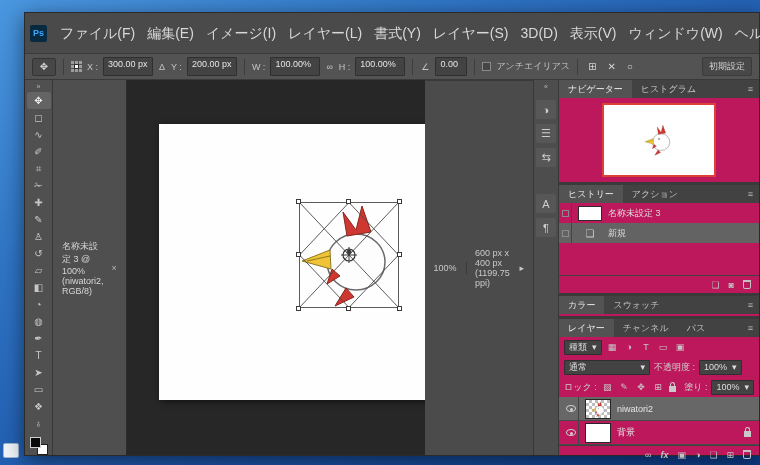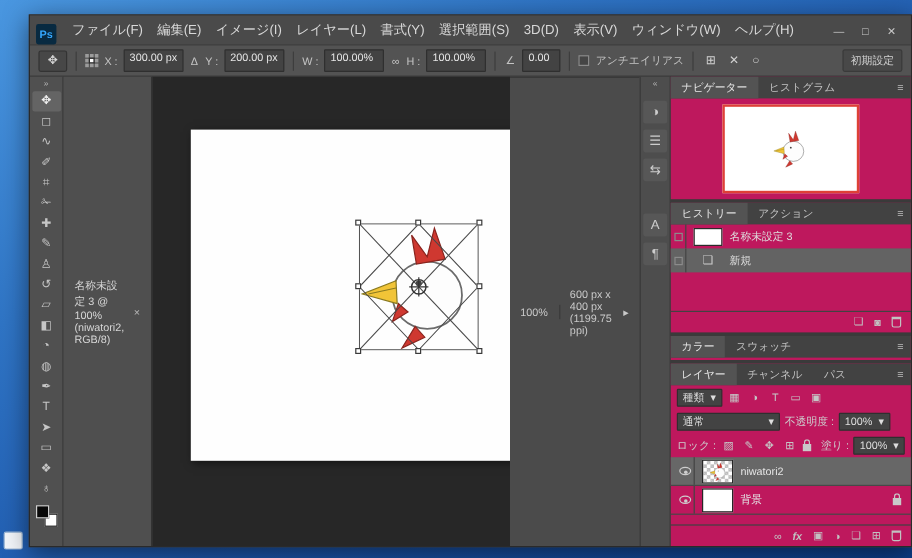--- a/index.html
+++ b/index.html
@@ -6,25 +6,25 @@
   html,body{width:760px;height:465px;overflow:hidden}
   body{font-family:"Liberation Sans","DejaVu Sans",sans-serif;
        background:linear-gradient(150deg,#4a97e0 0%,#2f74c4 30%,#1c55a9 62%,#0c3d87 100%);position:relative}
 
   .desktop-icon{position:absolute;left:3px;top:443px;width:16px;height:15px;background:#f2f5f9;border:1px solid #9db8d6;border-radius:2px}
 
   .ps-window{position:absolute;left:24px;top:12px;width:736px;height:444px;background:#505050;border:1px solid #2a2a2a;
              box-shadow:0 5px 20px rgba(0,0,0,.5);display:flex;flex-direction:column}
 
   
-  .titlebar{flex:0 0 24px;background:#4a4a4a;display:flex;align-items:flex-end;padding:0 5px;border-bottom:1px solid #3c3c3c}
+  .titlebar{flex:0 0 24px;background:#4a4a4a;display:flex;align-items:center;padding:0 5px;border-bottom:1px solid #3c3c3c}
   .ps-logo{width:17px;height:17px;background:#082a41;color:#35a8ff;font-size:9px;font-weight:bold;border-radius:2px;
            display:flex;align-items:center;justify-content:center;margin-right:7px;flex:0 0 17px}
   .menubar{display:flex;align-items:center}
-  .menu-item{font-size:11px;color:#d8d8d8;padding:0 6px;line-height:24px;white-space:nowrap;cursor:default}
+  .menu-item{font-size:14px;color:#d8d8d8;padding:8px 6px;line-height:24px;white-space:nowrap;cursor:default}
   .win-controls{margin-left:auto;display:flex}
   .win-btn{width:22px;text-align:center;color:#c9c9c9;font-size:9px;line-height:22px}
 
   
   .options-bar{flex:0 0 26px;background:#535353;border-bottom:1px solid #393939;display:flex;align-items:center;
                padding:0 7px;gap:5px;font-size:9px;color:#cfcfcf;white-space:nowrap}
   .tool-preset{width:24px;height:18px;background:#474747;border:1px solid #333;border-radius:2px;color:#d5d5d5;
                display:flex;align-items:center;justify-content:center;font-size:10px}
   .opt-sep{width:1px;height:16px;background:#3d3d3d;margin:0 2px;flex:0 0 1px}
   .refpoint{display:grid;grid-template-columns:repeat(3,3px);grid-gap:1px}
@@ -147,21 +147,21 @@
 <div class="ps-window">
 
   <div class="titlebar">
     <div class="ps-logo">Ps</div>
     <div class="menubar">
       <span class="menu-item">ファイル(F)</span>
       <span class="menu-item">編集(E)</span>
       <span class="menu-item">イメージ(I)</span>
       <span class="menu-item">レイヤー(L)</span>
       <span class="menu-item">書式(Y)</span>
-      <span class="menu-item">選択範囲(S)</span>
+      <span class="menu-item">レイヤー(S)</span>
       <span class="menu-item">3D(D)</span>
       <span class="menu-item">表示(V)</span>
       <span class="menu-item">ウィンドウ(W)</span>
       <span class="menu-item">ヘルプ(H)</span>
     </div>
     <div class="win-controls">
       <span class="win-btn">—</span>
       <span class="win-btn">□</span>
       <span class="win-btn">✕</span>
     </div>

